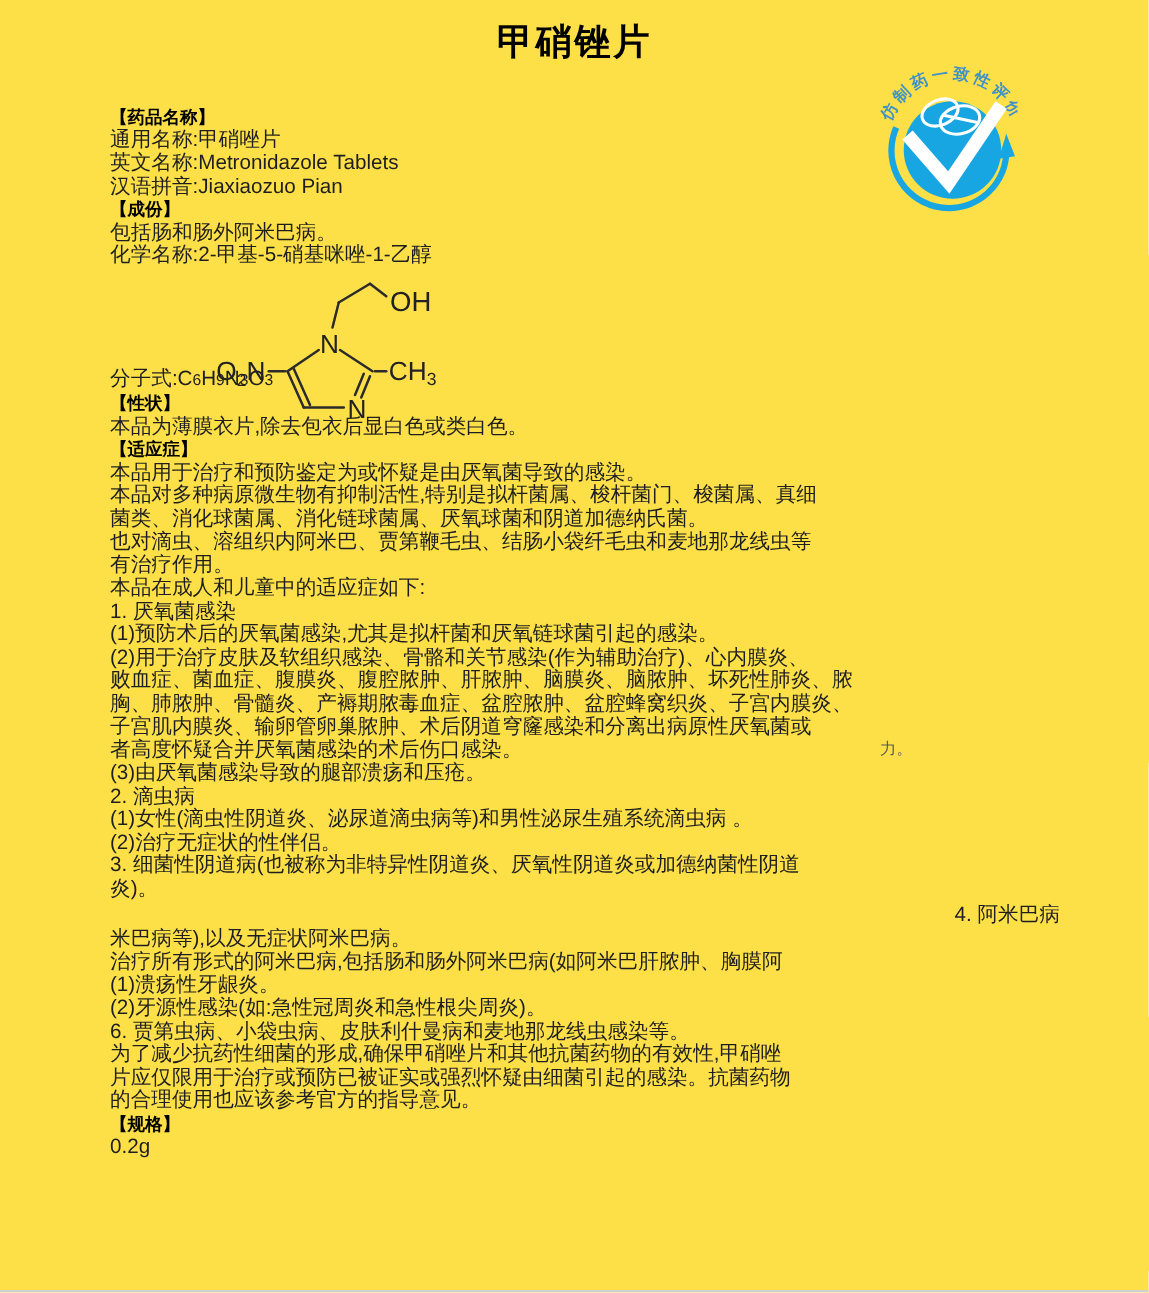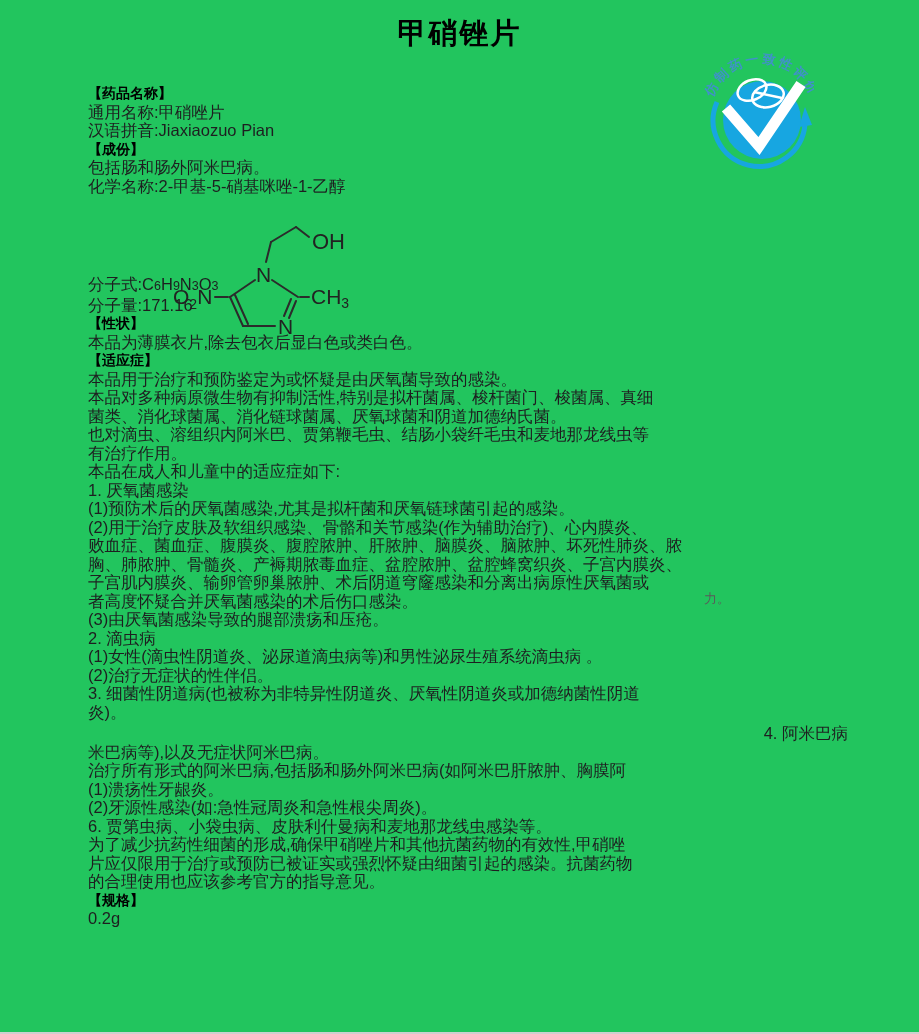--- a/index.html
+++ b/index.html
@@ -1,17 +1,17 @@
 <!DOCTYPE html>
 <html><head>
 <meta charset="utf-8">
 <style>
   html,body { margin:0; padding:0; background:#ffffff; }
   .page {
-    position:relative; width:919px; height:1034px; background:#22c55e;
+    position:relative; width:919px; height:1034px; background:#fde047;
     font-family:"Liberation Sans","DejaVu Sans",sans-serif;
     color:#1e1e20; overflow:hidden;
   }
   .title {
     position:absolute; top:14px; left:0; width:100%;
     text-align:center; font-size:29px; font-weight:bold; margin:0;
     letter-spacing:2px; color:#000;
   }
   .logo { position:absolute; left:702px; top:52px; }
   .content {
@@ -56,30 +56,30 @@
       <ellipse cx="66" cy="44" rx="16" ry="11" transform="rotate(-14 66 44)"></ellipse>
       <line x1="52" y1="40" x2="80" y2="46"></line>
     </g>
     <path d="M 24,56 L 57,94 L 99,32" fill="none" stroke="#ffffff" stroke-width="11"></path>
   </svg>
 
   <div class="content">
 
     <div class="line heading">【药品名称】</div>
     <div class="line">通用名称:甲硝唑片</div>
+    <div class="line">英文名称:Metronidazole Tablets</div>
     <div class="line">汉语拼音:Jiaxiaozuo Pian</div>
 
     <div class="line heading">【成份】</div>
     <div class="line">包括肠和肠外阿米巴病。</div>
     <div class="line">化学名称:2-甲基-5-硝基咪唑-1-乙醇</div>
 
     <div class="structure-space"></div>
 
     <div class="line"><span>分子式:</span><span class="f-seg">C</span><span class="f-sub">6</span><span class="f-seg">H</span><span class="f-sub">9</span><span class="f-seg">N</span><span class="f-sub">3</span><span class="f-seg">O</span><span class="f-sub">3</span></div>
-    <div class="line"><span>分子量:</span><span>171.16</span></div>
 
     <div class="line heading">【性状】</div>
     <div class="line">本品为薄膜衣片,除去包衣后显白色或类白色。</div>
 
     <div class="line heading">【适应症】</div>
     <div class="line">本品用于治疗和预防鉴定为或怀疑是由厌氧菌导致的感染。</div>
     <div class="line">本品对多种病原微生物有抑制活性,特别是拟杆菌属、梭杆菌门、梭菌属、真细</div>
     <div class="line">菌类、消化球菌属、消化链球菌属、厌氧球菌和阴道加德纳氏菌。</div>
     <div class="line">也对滴虫、溶组织内阿米巴、贾第鞭毛虫、结肠小袋纤毛虫和麦地那龙线虫等</div>
     <div class="line">有治疗作用。</div>

